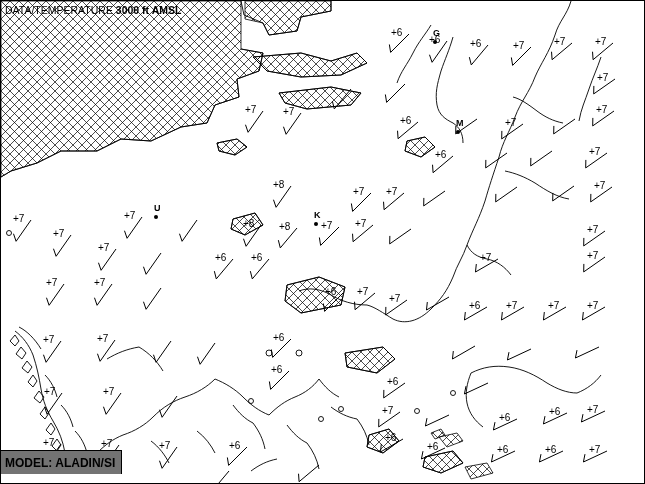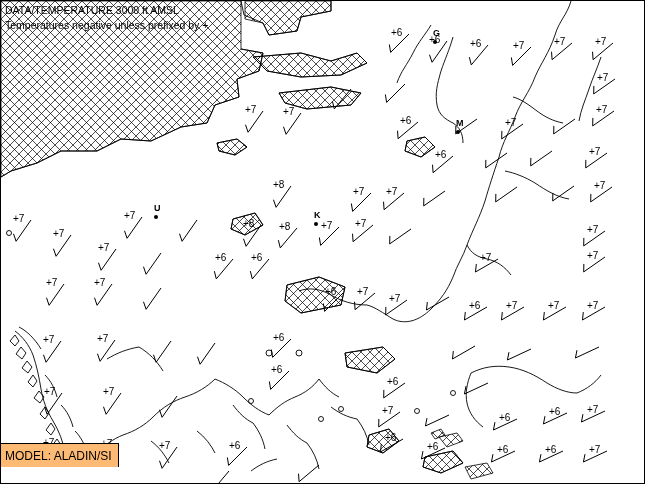--- a/index.html
+++ b/index.html
@@ -5,26 +5,26 @@
   html, body { margin:0; padding:0; background:#fff; }
   body { width:645px; height:484px; overflow:hidden;
          font-family:"Liberation Sans", sans-serif; color:#000; }
   #stage { position:relative; width:645px; height:484px; background:#fff;
            border:1px solid #000; box-sizing:border-box; overflow:hidden; }
 
   
   #header { position:absolute; left:4px; top:2px; z-index:40;
             font-size:10.5px; line-height:14.5px; white-space:nowrap; }
   #header .ln { display:block; }
-  #header .b { font-weight:normal; }
+  #header .b { font-weight:bold; }
 
   
-  #model-box { position:absolute; left:0px; bottom:16px; z-index:40;
-               background:#fdba74; border:1px solid #000; border-left:none;
-               border-bottom:none; padding:2px 6px 3px 4px; }
+  #model-box { position:absolute; left:0px; bottom:9px; z-index:40;
+               background:#737373; border:1px solid #000; border-left:none;
+               border-bottom:none; padding:2px 6px 3px 4px;font-weight:bold; }
   #model-box span { font-size:12px; }
 
   
   #mapsvg { position:absolute; left:0; top:0; }
 
   
   #obs { position:absolute; left:0; top:0; width:645px; height:484px; }
   .tlab { position:absolute; font-size:10px; line-height:10px;
           white-space:nowrap; }
   .city { position:absolute; font-size:9px; font-weight:bold; }
@@ -131,21 +131,20 @@
       <circle cx="340" cy="408" r="2.5"></circle>
       <circle cx="320" cy="418" r="2.5"></circle>
       <circle cx="8" cy="232" r="2.5"></circle>
       <circle cx="452" cy="392" r="2.5"></circle>
       <circle cx="416" cy="410" r="2.5"></circle>
     </g>
   </svg>
 
   <div id="header">
     <span class="ln"><span>DATA/TEMPERATURE </span><span class="b">3000 ft AMSL</span></span>
-    <span class="ln">Temperatures negative unless prefixed by +</span>
   </div>
 
   <div id="obs">
       <svg width="645" height="484" viewBox="0 0 645 484" style="position: absolute; left: 0px; top: 0px;">
         <g>
           <line x1="408" y1="33" x2="389.6152236891498" y2="51.38477631085024" stroke="#000" stroke-width="1"></line>
           <line x1="389.6152236891498" y1="51.38477631085024" x2="388.3707424174805" y2="43.48216494722717" stroke="#000" stroke-width="1"></line>
         </g>
         <g>
           <line x1="446" y1="40" x2="431.0870126548728" y2="61.297953151513795" stroke="#000" stroke-width="1"></line>

